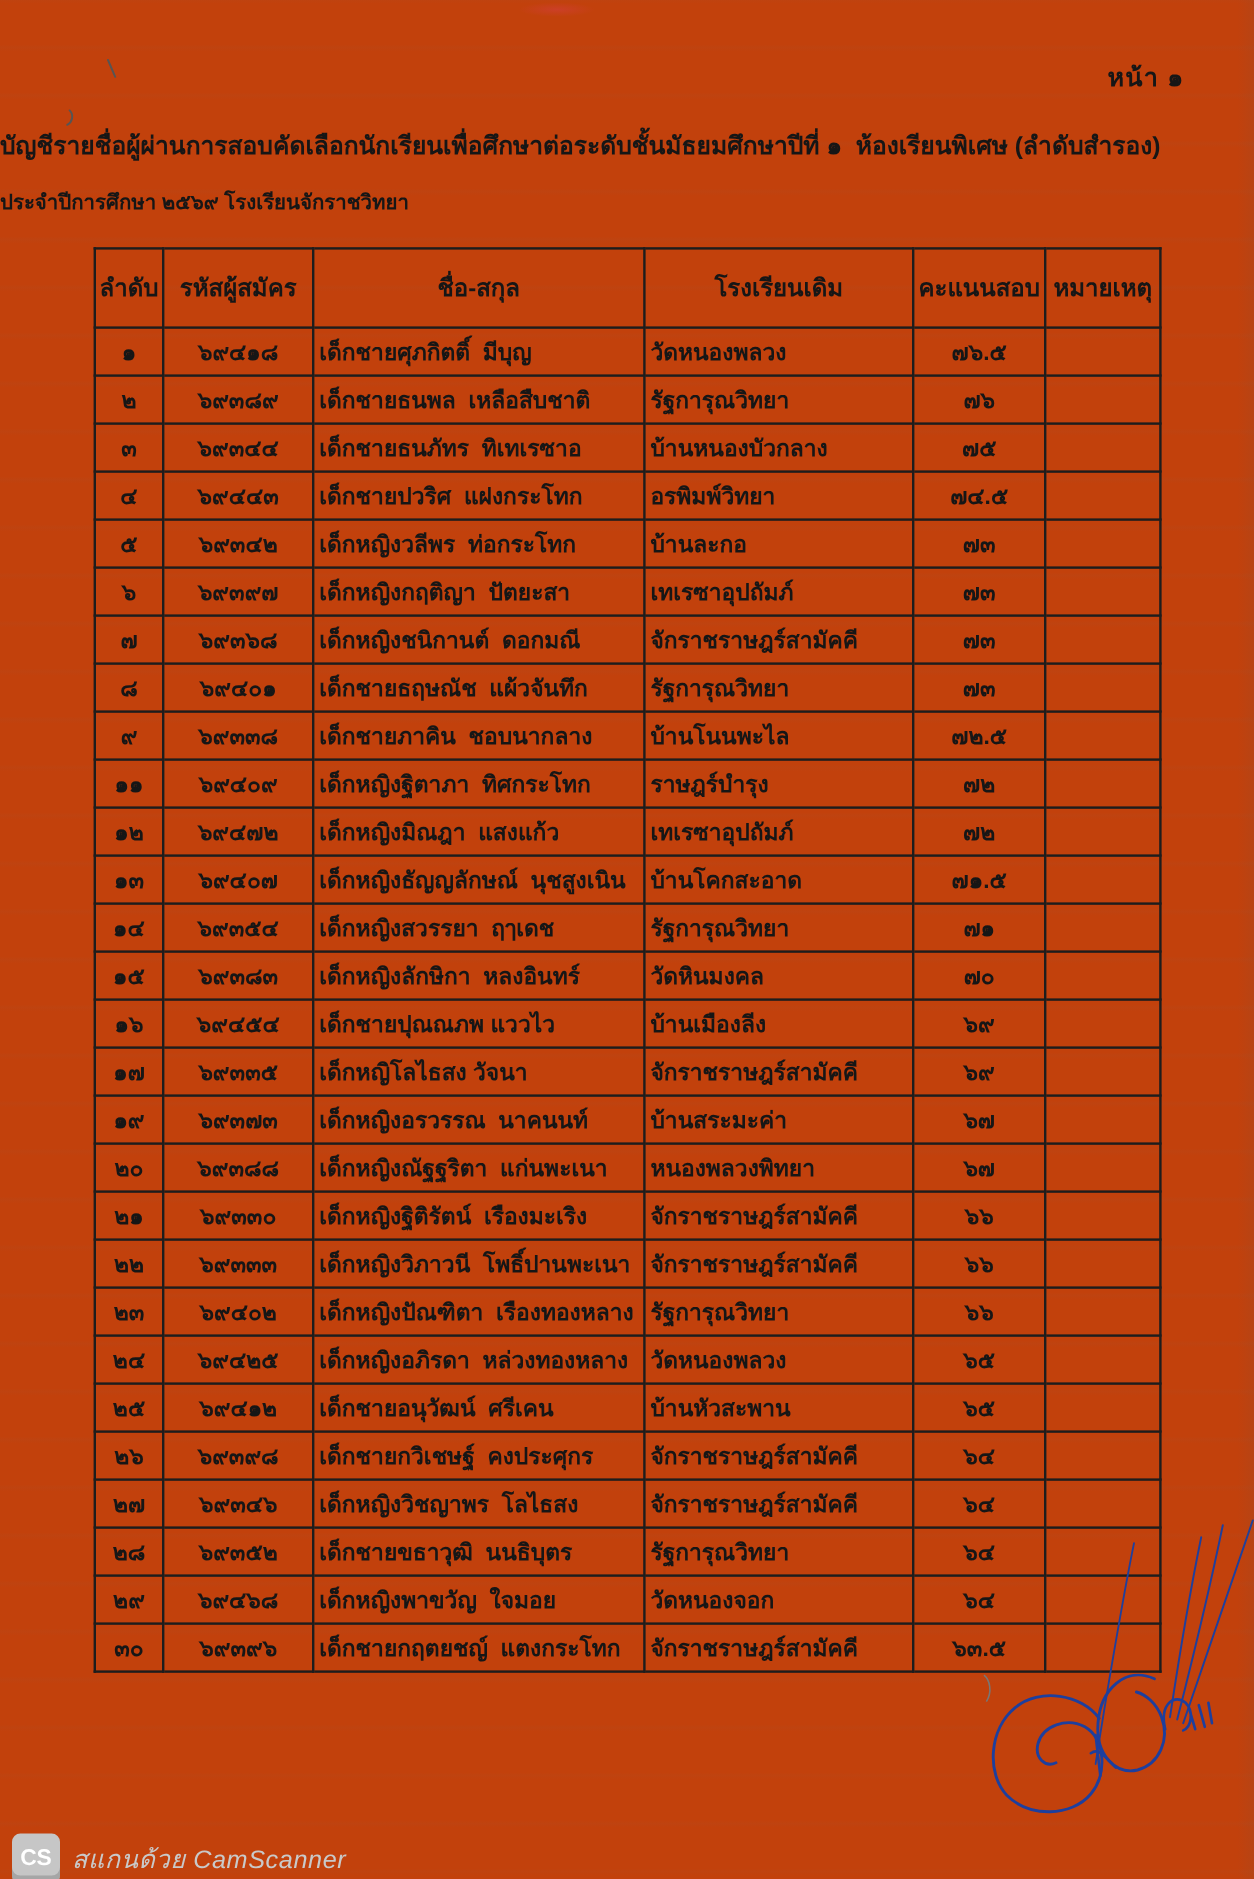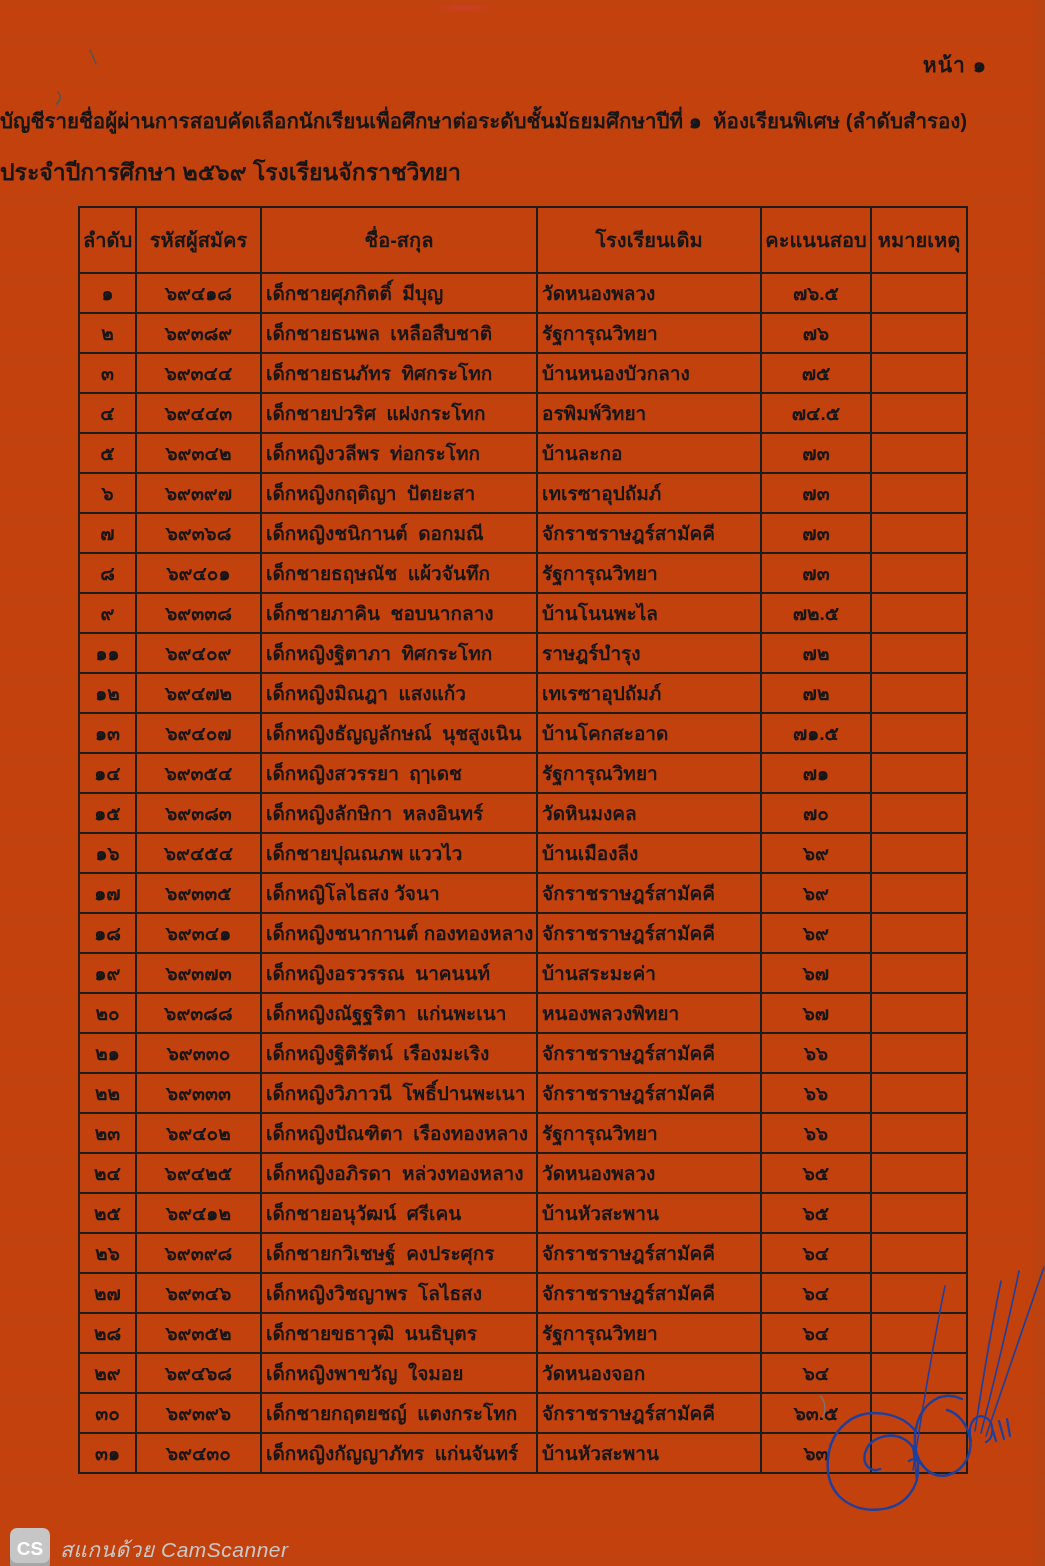--- a/index.html
+++ b/index.html
@@ -25,21 +25,21 @@
     content:"";position:absolute;top:0;right:0;width:14px;height:100%;
     background:linear-gradient(90deg,rgba(0,0,0,0) 0%,rgba(90,90,90,0.10) 100%);
     pointer-events:none;
   }
   .page-number{
     position:absolute;top:48px;right:58px;
     font-size:21px;font-weight:700;letter-spacing:1px;
   }
   .doc-title{position:absolute;top:104px;left:0;width:100%;text-align:left;}
   .doc-title .line1{font-size:20.5px;font-weight:700;white-space:pre;}
-  .doc-title .line2{font-size:23px;font-weight:700;margin-top:17px;}
+  .doc-title .line2{font-size:17px;font-weight:700;margin-top:17px;}
   table.roster{
     position:absolute;left:78px;top:206px;width:888px;
     border-collapse:collapse;table-layout:fixed;
     background:transparent;
   }
   table.roster th,table.roster td{
     border:2px solid #1d1d1d;
     font-family:inherit;
   }
   table.roster th{
@@ -121,21 +121,21 @@
           <td class="col-no">๒</td>
           <td class="col-code">๖๙๓๘๙</td>
           <td class="col-name">เด็กชายธนพล  เหลือสืบชาติ</td>
           <td class="col-school">รัฐการุณวิทยา</td>
           <td class="col-score">๗๖</td>
           <td class="col-note"></td>
         </tr>
         <tr>
           <td class="col-no">๓</td>
           <td class="col-code">๖๙๓๔๔</td>
-          <td class="col-name">เด็กชายธนภัทร  ทิศกระโทก</td>
+          <td class="col-name">เด็กชายธนภัทร  ทิเทเรซาอ</td>
           <td class="col-school">บ้านหนองบัวกลาง</td>
           <td class="col-score">๗๕</td>
           <td class="col-note"></td>
         </tr>
         <tr>
           <td class="col-no">๔</td>
           <td class="col-code">๖๙๔๔๓</td>
           <td class="col-name">เด็กชายปวริศ  แฝงกระโทก</td>
           <td class="col-school">อรพิมพ์วิทยา</td>
           <td class="col-score">๗๔.๕</td>
@@ -231,28 +231,20 @@
         </tr>
         <tr>
           <td class="col-no">๑๗</td>
           <td class="col-code">๖๙๓๓๕</td>
           <td class="col-name">เด็กหญิโลไธสง วัจนา</td>
           <td class="col-school">จักราชราษฎร์สามัคคี</td>
           <td class="col-score">๖๙</td>
           <td class="col-note"></td>
         </tr>
         <tr>
-          <td class="col-no">๑๘</td>
-          <td class="col-code">๖๙๓๔๑</td>
-          <td class="col-name">เด็กหญิงชนากานต์ กองทองหลาง</td>
-          <td class="col-school">จักราชราษฎร์สามัคคี</td>
-          <td class="col-score">๖๙</td>
-          <td class="col-note"></td>
-        </tr>
-        <tr>
           <td class="col-no">๑๙</td>
           <td class="col-code">๖๙๓๗๓</td>
           <td class="col-name">เด็กหญิงอรวรรณ  นาคนนท์</td>
           <td class="col-school">บ้านสระมะค่า</td>
           <td class="col-score">๖๗</td>
           <td class="col-note"></td>
         </tr>
         <tr>
           <td class="col-no">๒๐</td>
           <td class="col-code">๖๙๓๘๘</td>
@@ -334,28 +326,20 @@
           <td class="col-note"></td>
         </tr>
         <tr>
           <td class="col-no">๓๐</td>
           <td class="col-code">๖๙๓๙๖</td>
           <td class="col-name">เด็กชายกฤตยชญ์  แตงกระโทก</td>
           <td class="col-school">จักราชราษฎร์สามัคคี</td>
           <td class="col-score">๖๓.๕</td>
           <td class="col-note"></td>
         </tr>
-        <tr>
-          <td class="col-no">๓๑</td>
-          <td class="col-code">๖๙๔๓๐</td>
-          <td class="col-name">เด็กหญิงกัญญาภัทร  แก่นจันทร์</td>
-          <td class="col-school">บ้านหัวสะพาน</td>
-          <td class="col-score">๖๓</td>
-          <td class="col-note"></td>
-        </tr>
       </tbody>
   </table>
 
   <div class="red-smudge"></div>
 
   <svg class="overlay" viewBox="0 0 1045 1566" xmlns="http://www.w3.org/2000/svg">
 
     <g stroke="#555" stroke-width="1.6" fill="none" stroke-linecap="round">
       <path d="M 90,50 L 96,64"></path>
       <path d="M 58,92 C 62,96 60,102 56,104"></path>

